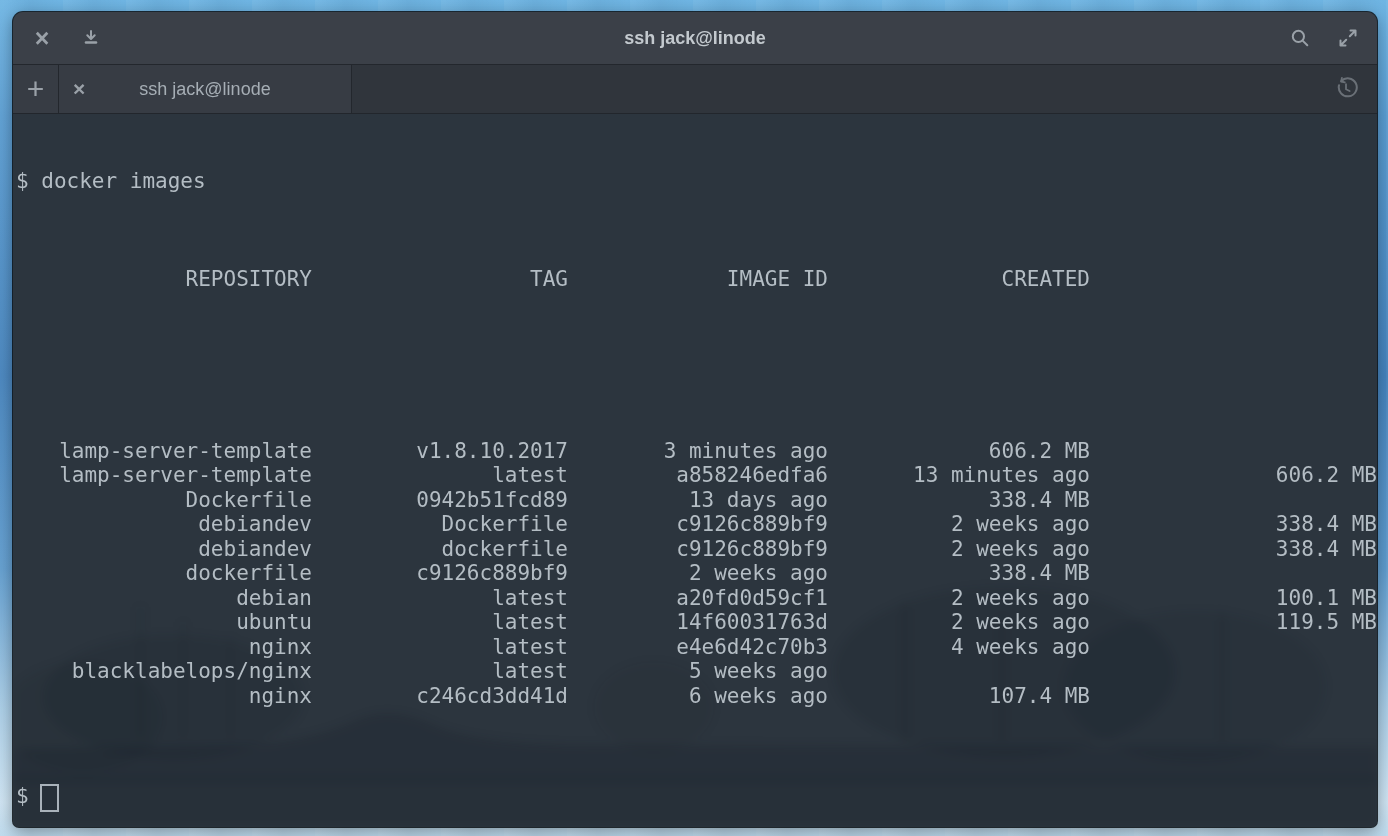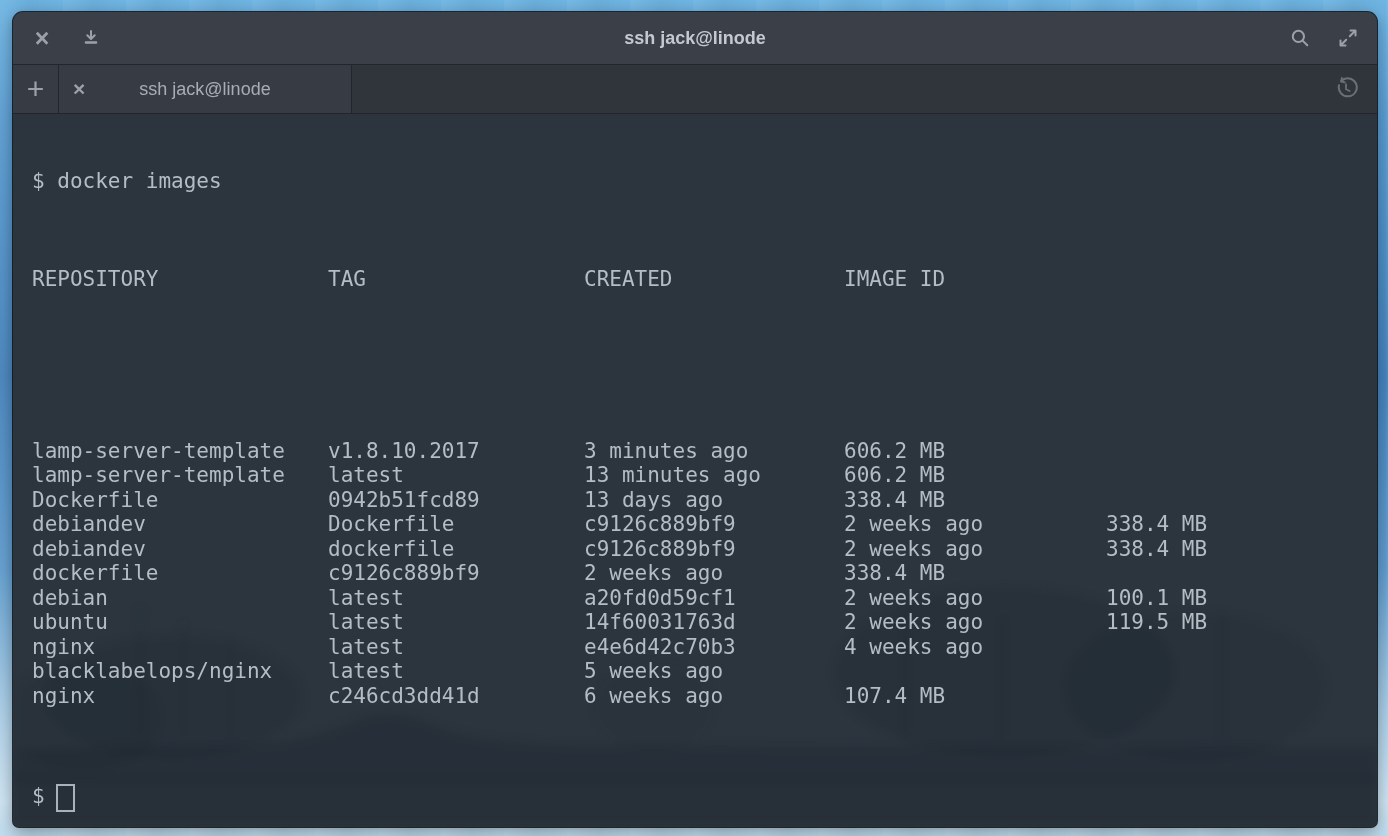--- a/index.html
+++ b/index.html
@@ -108,38 +108,38 @@
   
   .terminal {
     flex: 1;
     position: relative;
     background: var(--terminal-bg, #2c353e);
     overflow: hidden;
     font-family: "DejaVu Sans Mono", "Liberation Mono", monospace;
     font-size: 21px;
     line-height: 24.5px;
     color: var(--terminal-text, #b4bdc4);
-    padding-left: 16px;
   }
   .landscape {
     position: absolute; left: 0; right: 0; bottom: 0;
     width: 100%; height: 250px;
     filter: blur(4px);
     pointer-events: none;
   }
   .term-content {
     position: relative;
     z-index: 1;
     padding: 6px 0 0 3px;
     white-space: pre;
   }
   .t-row {
     display: grid;
     grid-template-columns: 296px 256px 260px 262px auto;
     white-space: pre;
+    text-align: right;
   }
   .prompt-line { display: flex; align-items: center; height: 30px; }
   .cursor {
     display: inline-block;
     width: 15px; height: 24px;
     border: 2px solid #a9b2ba;
     margin-left: 11px;
     margin-top: 2px;
   }
 </style>
@@ -215,34 +215,35 @@
         <rect x="0" y="200" width="1362" height="50" opacity="0.14"></rect>
       </g>
     </svg>
 
     <div class="term-content">
       <div>$ docker images</div>
 
       <div class="t-row">
         <span>REPOSITORY</span>
         <span>TAG</span>
+        <span>IMAGE ID</span>
         <span>CREATED</span>
-        <span>IMAGE ID</span>
       </div>
 
       <div>
         
       <div class="t-row">
           <span>lamp-server-template</span>
           <span>v1.8.10.2017</span>
           <span>3 minutes ago</span>
           <span>606.2 MB</span>
         </div><div class="t-row">
           <span>lamp-server-template</span>
           <span>latest</span>
+          <span>a858246edfa6</span>
           <span>13 minutes ago</span>
           <span>606.2 MB</span>
         </div><div class="t-row">
           <span>Dockerfile</span>
           <span>0942b51fcd89</span>
           <span>13 days ago</span>
           <span>338.4 MB</span>
         </div><div class="t-row">
           <span>debiandev</span>
           <span>Dockerfile</span>

